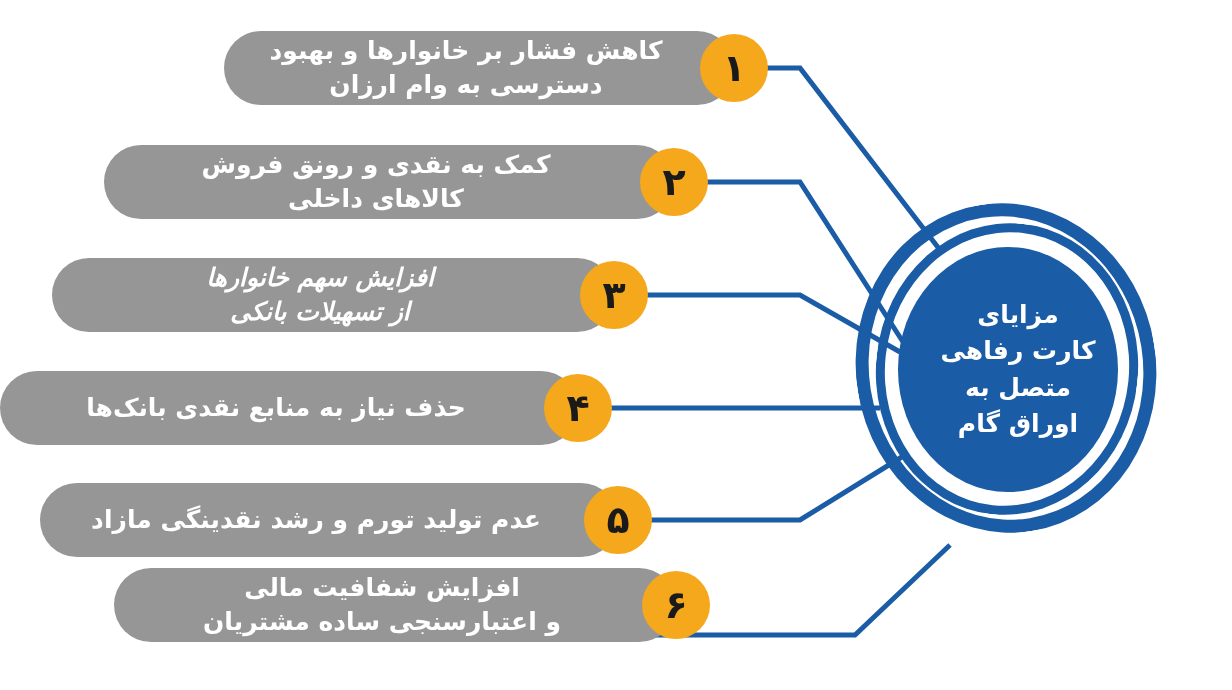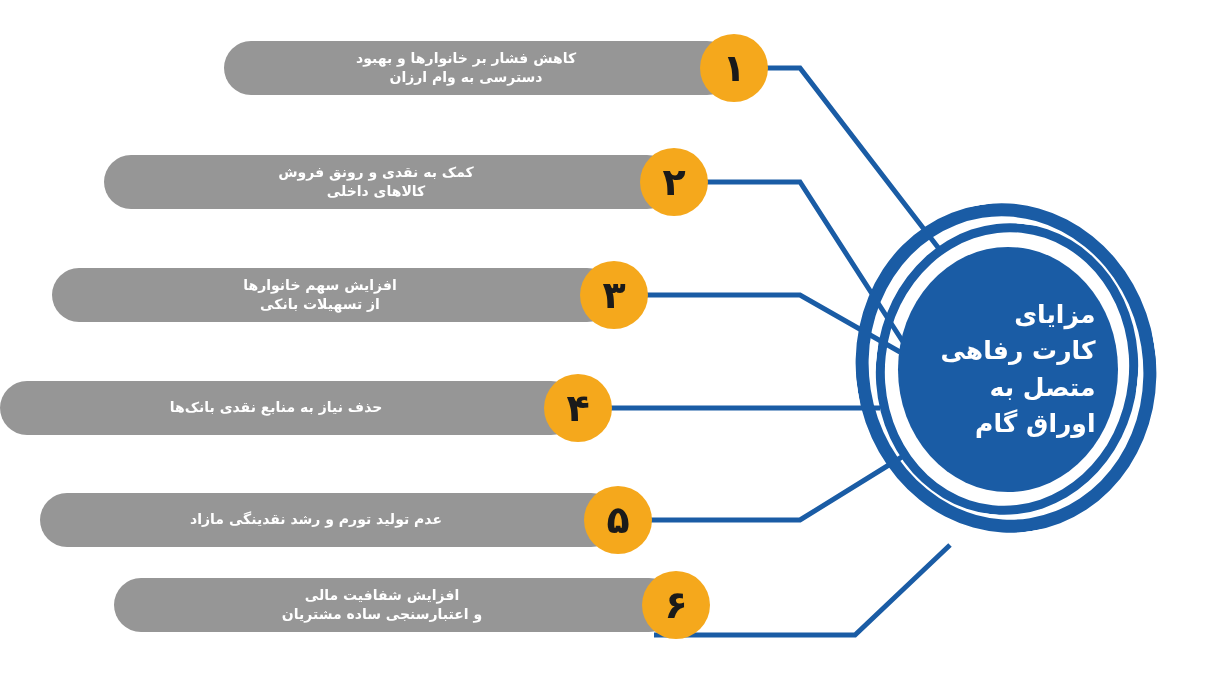--- a/index.html
+++ b/index.html
@@ -36,28 +36,28 @@
     display: flex;
     flex-direction: row;
     align-items: center;
     height: 74px;
   }
 
   .pill {
     background: #969696;
     color: #ffffff;
     border-radius: 38px;
-    height: 54px;
+    height: 74px;
     display: flex;
     align-items: center;
     justify-content: center;
     text-align: center;
     padding: 0 60px 0 34px;
     box-sizing: border-box;
-    font-size: 14px;
+    font-size: 25px;
     font-weight: bold;
     line-height: 1.38;
     white-space: pre-line;
     letter-spacing: 0;
   }
 
   .badge {
     position: absolute;
     width: 68px;
     height: 68px;
@@ -115,21 +115,21 @@
     background: #1a5ca5;
     display: flex;
     align-items: center;
     justify-content: center;
   }
   .emblem-text {
     color: #ffffff;
     font-size: 25px;
     font-weight: bold;
     line-height: 1.45;
-    text-align: right;
+    text-align: center;
     white-space: pre-line;
     margin-left: 20px;
   }
 </style>
 </head>
 <body>
 
 <div id="infographic">
 
   <svg class="lines" viewBox="0 0 1232 690" xmlns="http://www.w3.org/2000/svg">
@@ -149,21 +149,21 @@
     <div class="badge" style="right:-34px; top:3px;">۱</div>
   </div>
 
   <div class="row" style="top:145px; right:558px;">
     <div class="pill" style="width:570px;">کمک به نقدی و رونق فروش
 کالاهای داخلی</div>
     <div class="badge" style="right:-34px; top:3px;">۲</div>
   </div>
 
   <div class="row" style="top:258px; right:618px;">
-    <div class="pill" style="width:562px;">افزایش سهم خانوارها
+    <div class="pill" style="width:562px;font-style:italic;">افزایش سهم خانوارها
 از تسهیلات بانکی</div>
     <div class="badge" style="right:-34px; top:3px;">۳</div>
   </div>
 
   <div class="row" style="top:371px; right:654px;justify-content:center;">
     <div class="pill" style="width:578px;">حذف نیاز به منابع نقدی بانک‌ها</div>
     <div class="badge" style="right:-34px; top:3px;">۴</div>
   </div>
 
   <div class="row" style="top:483px; right:614px;">

